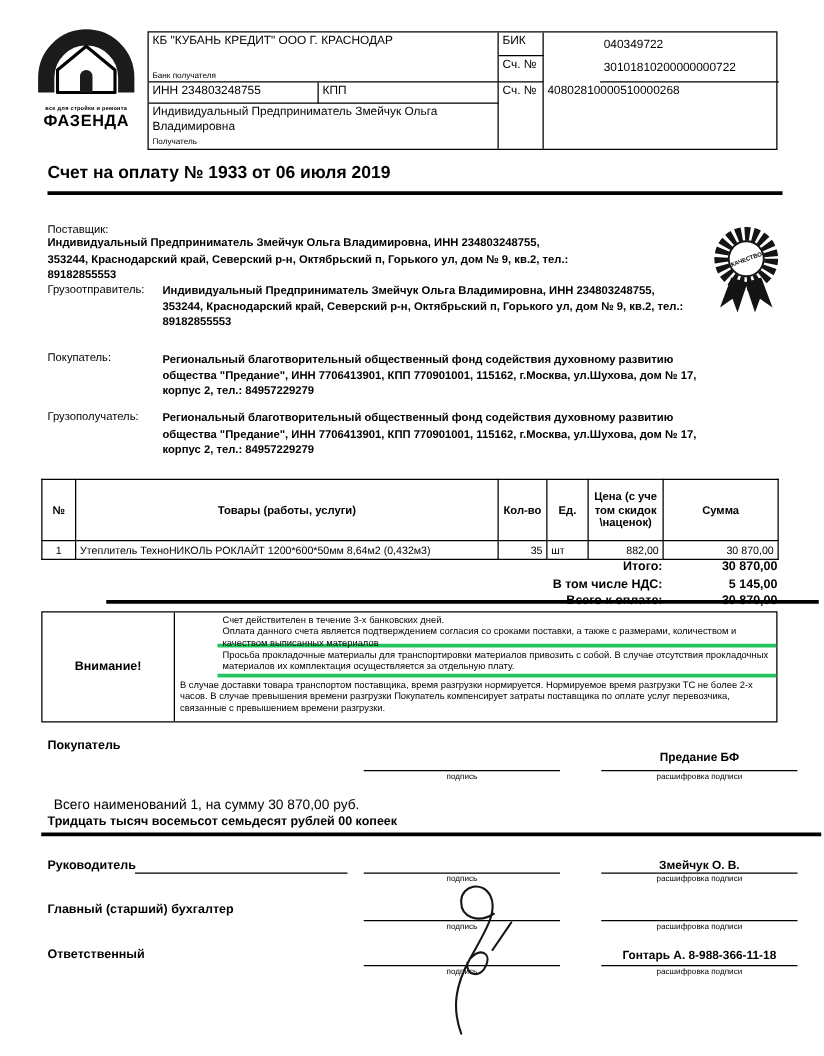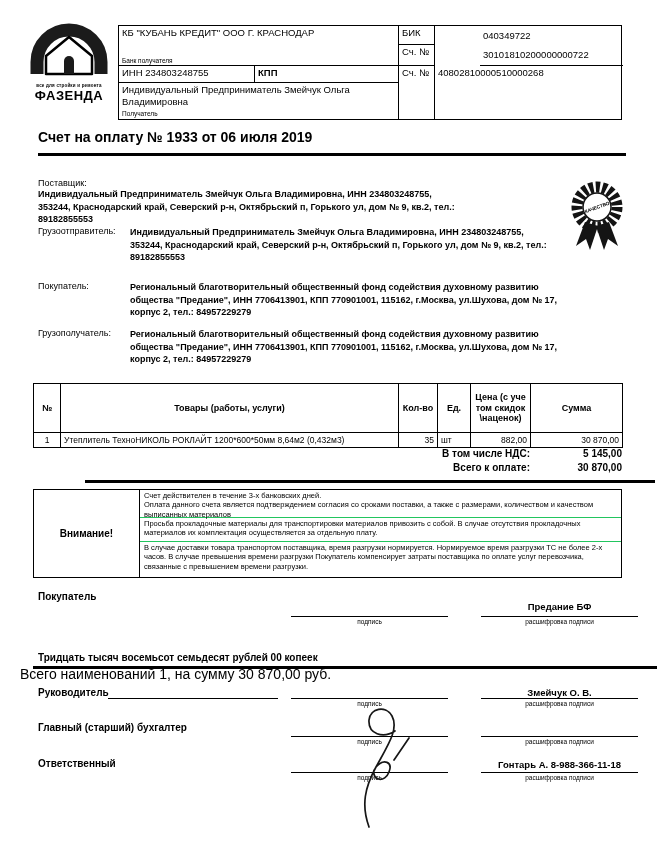--- a/index.html
+++ b/index.html
@@ -19,21 +19,21 @@
     border:1px solid #000; font-size:9.5px; box-sizing:border-box;
   }
   .bank-table > div { box-sizing:border-box; padding:1px 3px; overflow:hidden; }
   .bc-bankname { grid-column:1/3; grid-row:1/3; border-right:1px solid #000; border-bottom:1px solid #000; position:relative; }
   .bc-caption { position:absolute; left:3px; bottom:1px; font-size:6.5px; }
   .bc-bik { grid-column:3; grid-row:1; border-right:1px solid #000; border-bottom:1px solid #000; }
   .bc-corr-label { grid-column:3; grid-row:2; border-right:1px solid #000; border-bottom:1px solid #000; }
   .bc-topvalues { grid-column:4; grid-row:1/3; border-bottom:1px solid #000;margin-left:45px; }
   .bval { height:19px; line-height:17px; }
   .bc-inn { grid-column:1; grid-row:3; border-right:1px solid #000; border-bottom:1px solid #000; }
-  .bc-kpp { grid-column:2; grid-row:3; border-right:1px solid #000; border-bottom:1px solid #000;font-weight:bold; }
+  .bc-kpp { grid-column:2; grid-row:3; border-right:1px solid #000; border-bottom:1px solid #000; }
   .bc-recipient { grid-column:1/3; grid-row:4; border-right:1px solid #000; position:relative; line-height:1.25; }
   .bc-acc-label { grid-column:3; grid-row:3/5; border-right:1px solid #000; }
   .bc-acc-value { grid-column:4; grid-row:3/5; }
   
   .doc-title { position:absolute; left:38px; top:129px; font-size:14px; font-weight:bold; }
   .rule { position:absolute; background:#000; height:3px; }
   .rule-title { left:38px; top:153px; width:588px; height:2.5px; }
   
   .party { position:absolute; left:38px; width:520px; font-size:9px; display:flex; }
   .party-label { width:92px; flex:none; }
@@ -55,34 +55,34 @@
   .rule-totals { left:85px; top:480px; width:570px; }
   
   .attention {
     position:absolute; left:33px; top:489px; width:589px; height:89px;
     border:1px solid #000; box-sizing:border-box;
     display:grid; grid-template-columns:106px 1fr;
   }
   .att-label { border-right:1px solid #000; display:flex; align-items:center; justify-content:center; font-size:10px; font-weight:bold; }
   .att-notes { display:grid; grid-template-rows:28px 24px 1fr; }
   .att-note { box-sizing:border-box; padding:1px 4px; font-size:7.5px; line-height:1.25; }
-  .att-note-1, .att-note-2 { border-bottom:1px solid #22c55e; }
+  .att-note-1, .att-note-2 { border-bottom:3px solid #22c55e;margin-left:34px; }
   .pre { white-space:pre-line; }
   
   .sigline { position:absolute; width:157px; border-top:1.5px solid #000; }
   .sigline .cap { display:block; text-align:center; font-size:6.5px; margin-top:1px; }
   .signame { position:absolute; width:157px; text-align:center; font-weight:bold; font-size:9.5px; }
   .xsign { left:291px; } .xname { left:481px; }
   .plainline { position:absolute; left:108px; width:170px; border-top:1.5px solid #000; }
   .role-label { position:absolute; left:38px; font-size:10px; font-weight:bold; }
   
   .buyer-label { top:591px; }
   .buyer-lines { top:616px; }
   .buyer-name { top:601px; }
-  .summary1 { position:absolute; left:20px; top:638px; font-size:14px;margin-top:28px; }
+  .summary1 { position:absolute; left:43px; top:638px; font-size:11px; }
   .summary2 { position:absolute; left:38px; top:652px; font-size:10px; font-weight:bold; }
   .rule-words { left:33px; top:666px; width:624px; }
   
   .r1 { top:687px; } .r1l { top:698px; } .r1n { top:687px; }
   .r2 { top:722px; } .r2l { top:736px; }
   .r3 { top:758px; } .r3l { top:772px; } .r3n { top:759px; }
   .scrawl { position:absolute; left:336px; top:703px; }
 </style>
 </head>
 <body>
@@ -176,20 +176,24 @@
         <td class="ta-r">35</td>
         <td class="ta-l">шт</td>
         <td class="ta-r">882,00</td>
         <td class="ta-r">30 870,00</td>
       </tr>
     </tbody>
   </table>
 
   <div class="totals">
     <div class="totals-row">
+      <div class="totals-label">Итого:</div>
+      <div class="totals-value">30 870,00</div>
+    </div>
+    <div class="totals-row">
       <div class="totals-label">В том числе НДС:</div>
       <div class="totals-value">5 145,00</div>
     </div>
     <div class="totals-row">
       <div class="totals-label">Всего к оплате:</div>
       <div class="totals-value">30 870,00</div>
     </div>
   </div>
   <div class="rule rule-totals"></div>
 

